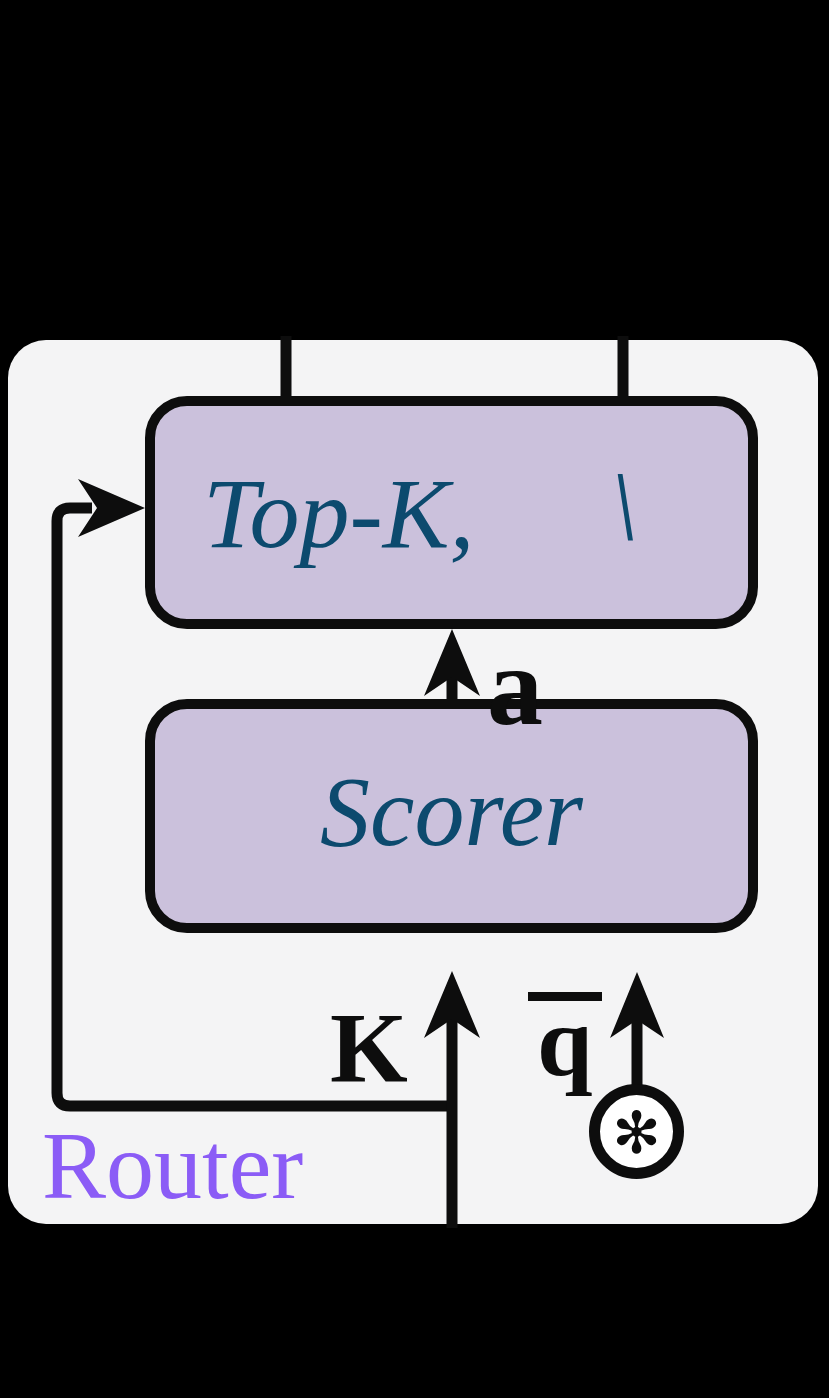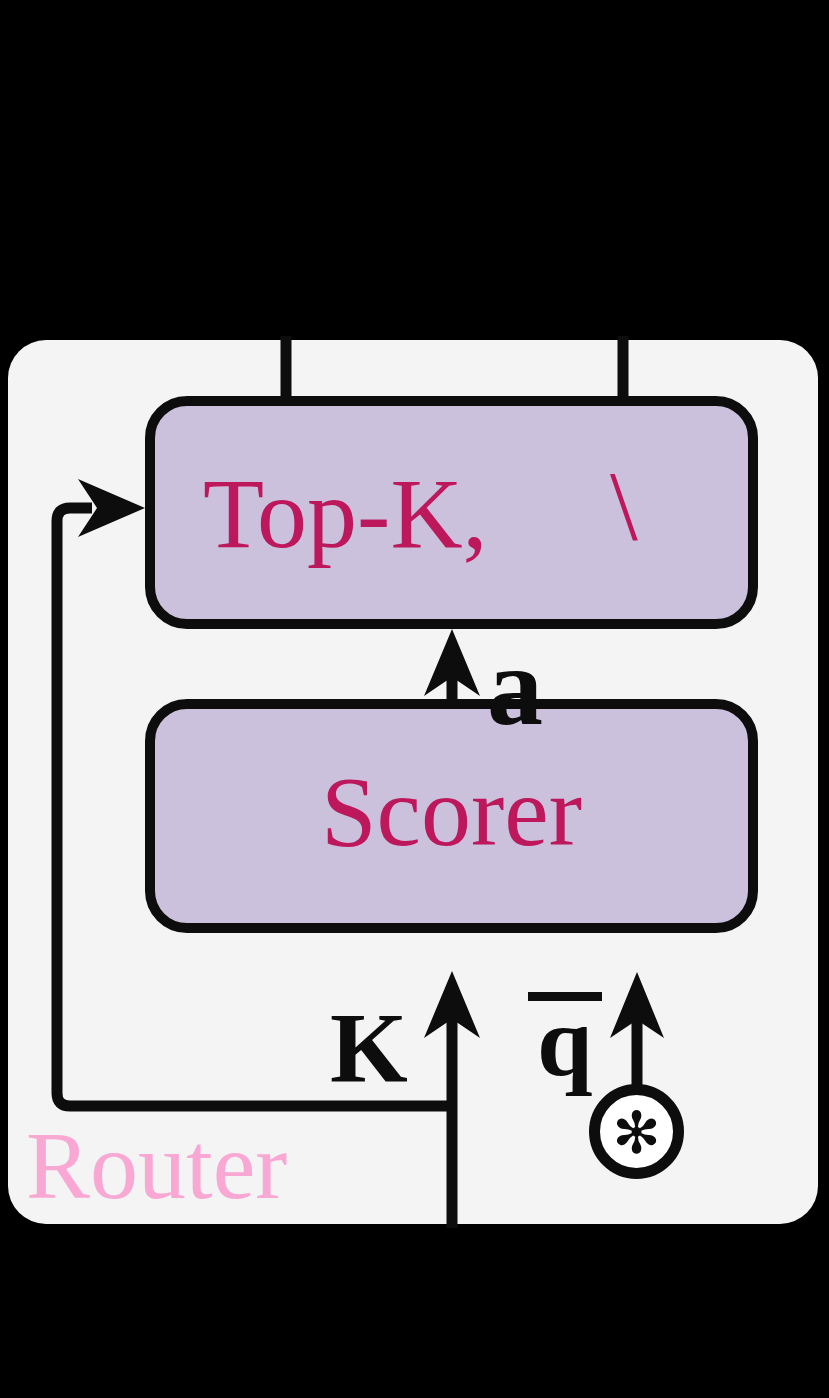--- a/index.html
+++ b/index.html
@@ -40,24 +40,25 @@
     background: #cbc1dc;
     border: 10px solid #0d0d0d;
     border-radius: 42px;
   }
   .node-box.topk { top: 396px; height: 233px; }
   .node-box.scorer {
     top: 699px; height: 234px;
     display: flex; align-items: center; justify-content: center;
   }
   .box-text {
-    color: #be185d;
+    color: #0c4a6e;
     font-size: 100px;
     line-height: 1;
     white-space: pre;
+    font-style: italic;
   }
   .topk-label   { position: absolute; left: 48px;  top: 58px; }
   .topk-slash   { position: absolute; left: 455px; top: 50px; }
   .scorer-label { transform: translateY(-4px); }
 
   .sig-label {
     position: absolute;
     color: #0d0d0d;
     font-weight: bold;
     line-height: 1;
@@ -66,24 +67,24 @@
   .label-a { left: 487px; top: 630px; font-size: 112px; }
   .label-k { left: 330px; top: 998px; font-size: 100px; }
   .label-q {
     left: 528px; top: 992px;
     font-size: 100px; line-height: 0.74;
     border-top: 9px solid #0d0d0d;
     padding: 4px 9px 0 9px;
   }
   .module-label {
     position: absolute;
-    left: 26px; top: 1118px;
+    left: 42px; top: 1118px;
     font-size: 96px;
     line-height: 1;
-    color: #f9a8d4;
+    color: #8b5cf6;
     white-space: pre;
   }
   .op-circle {
     position: absolute;
     left: 589px; top: 1084px;
     width: 95px; height: 95px;
     box-sizing: border-box;
     background: #ffffff;
     border: 11px solid #0d0d0d;
     border-radius: 50%;

